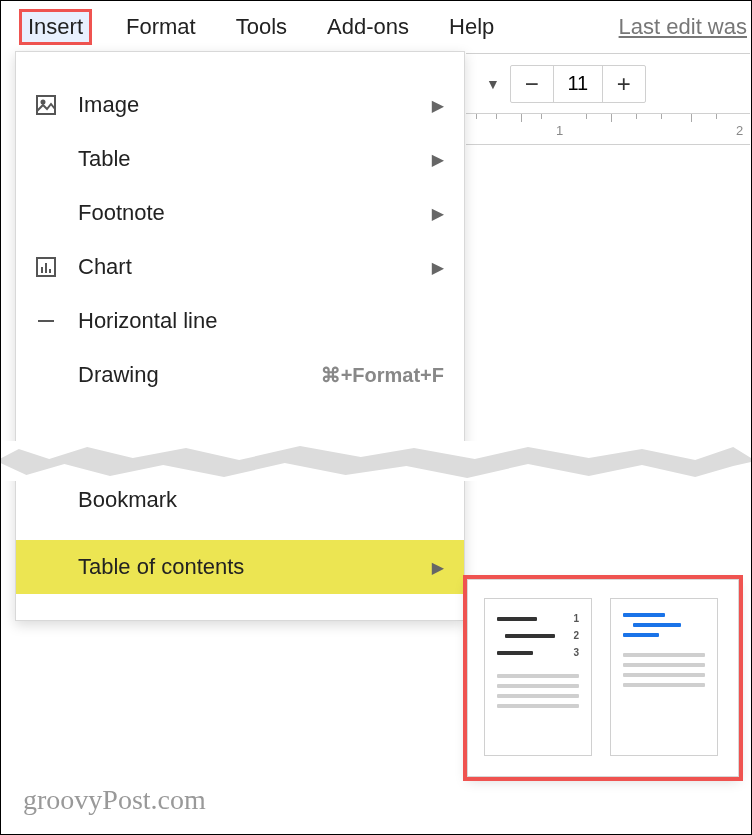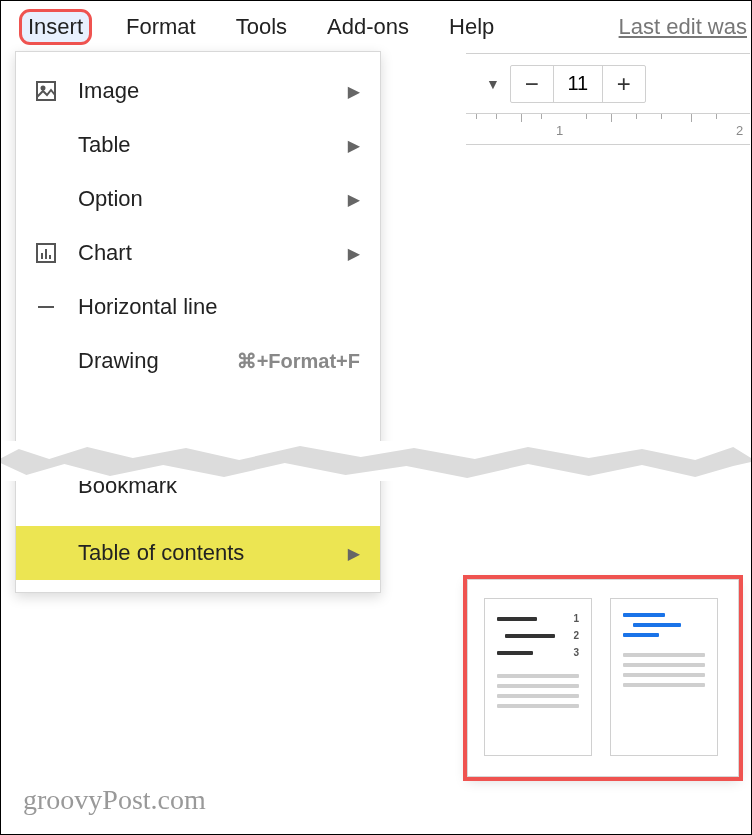--- a/index.html
+++ b/index.html
@@ -16,21 +16,20 @@
       display: flex;
       align-items: center;
       padding: 8px 0 8px 18px;
       gap: 28px;
       font-size: 22px;
       color: #222;
     }
     .menubar-item {
       cursor: pointer;
       padding: 4px 6px;
-      border-radius: 11px;
     }
     .menubar-item.selected {
       background: #e8f0fe;
       border: 3px solid #ef5350;
       padding: 2px 6px;
     }
     .last-edit {
       color: #777;
       text-decoration: underline;
       margin-left: auto;
@@ -102,25 +101,25 @@
     }
     .ruler-tick.minor { height: 5px; }
     .ruler-num {
       position: absolute;
       top: 9px;
     }
     .dropdown-menu {
       position: absolute;
       left: 14px;
       top: 50px;
-      width: 366px;
+      width: 450px;
       background: #fff;
       border: 1px solid #d8d8d8;
       box-shadow: 0 4px 12px rgba(0,0,0,0.15);
-      padding: 12px 0;
+      padding: 26px 0;
       z-index: 10;
     }
     .menu-item {
       display: flex;
       align-items: center;
       padding: 14px 20px 14px 18px;
       font-size: 22px;
       color: #222;
       cursor: pointer;
       min-height: 54px;
@@ -269,21 +268,21 @@
     <span class="menu-label">Image</span>
     <span class="submenu-arrow">▶</span>
   </div>
   <div class="menu-item">
     <span class="menu-icon-slot"></span>
     <span class="menu-label">Table</span>
     <span class="submenu-arrow">▶</span>
   </div>
   <div class="menu-item">
     <span class="menu-icon-slot"></span>
-    <span class="menu-label">Option</span>
+    <span class="menu-label">Footnote</span>
     <span class="submenu-arrow">▶</span>
   </div>
   <div class="menu-item">
     <span class="menu-icon-slot">
       <svg width="24" height="24" viewBox="0 0 24 24" fill="none" stroke="#555" stroke-width="2">
           <rect x="3" y="3" width="18" height="18"></rect>
           <line x1="8" y1="18" x2="8" y2="12"></line>
           <line x1="12" y1="18" x2="12" y2="8"></line>
           <line x1="16" y1="18" x2="16" y2="14"></line>
         </svg>

